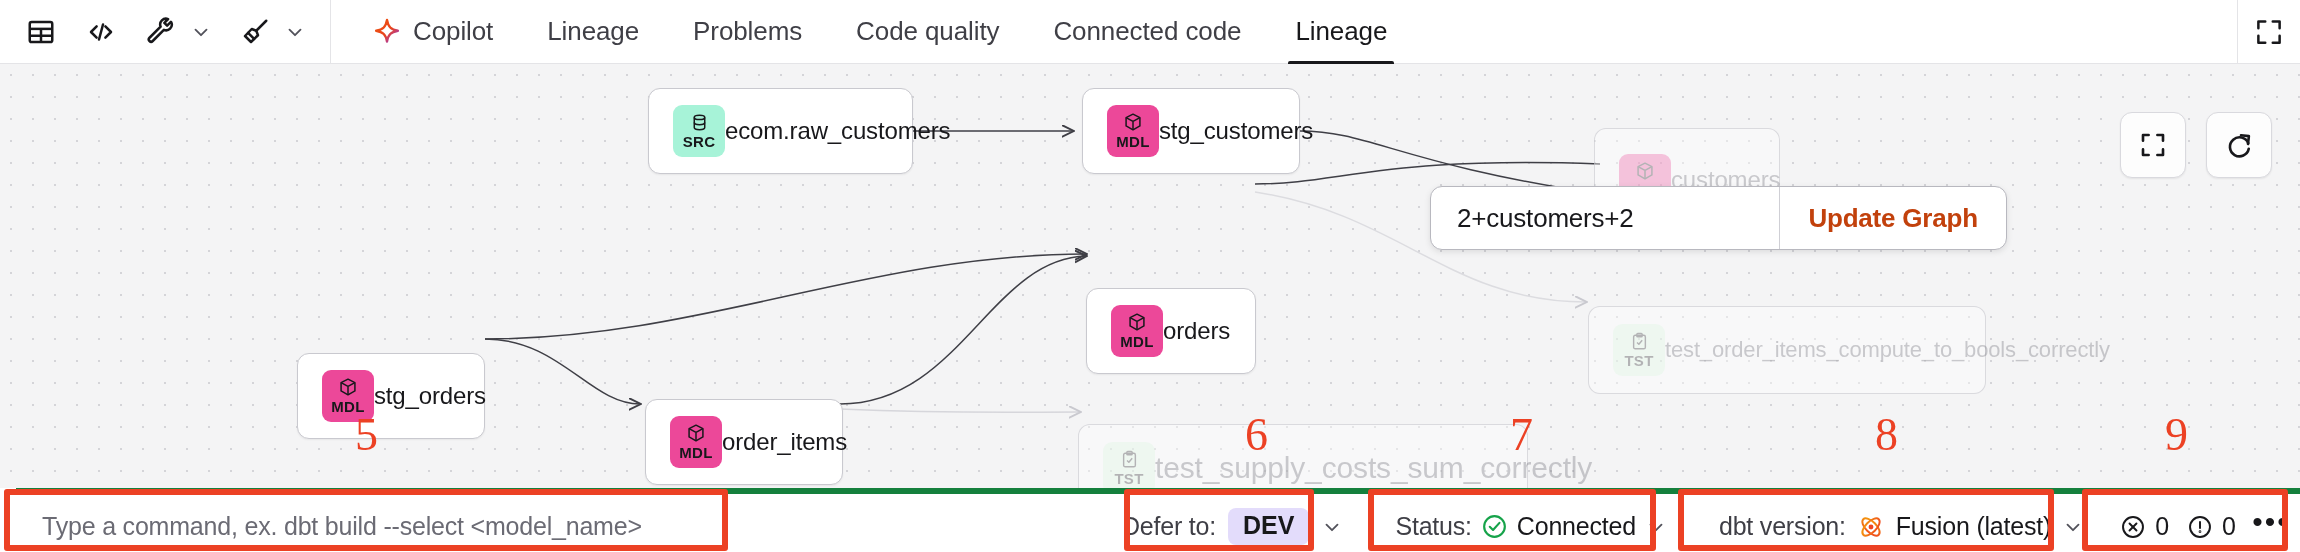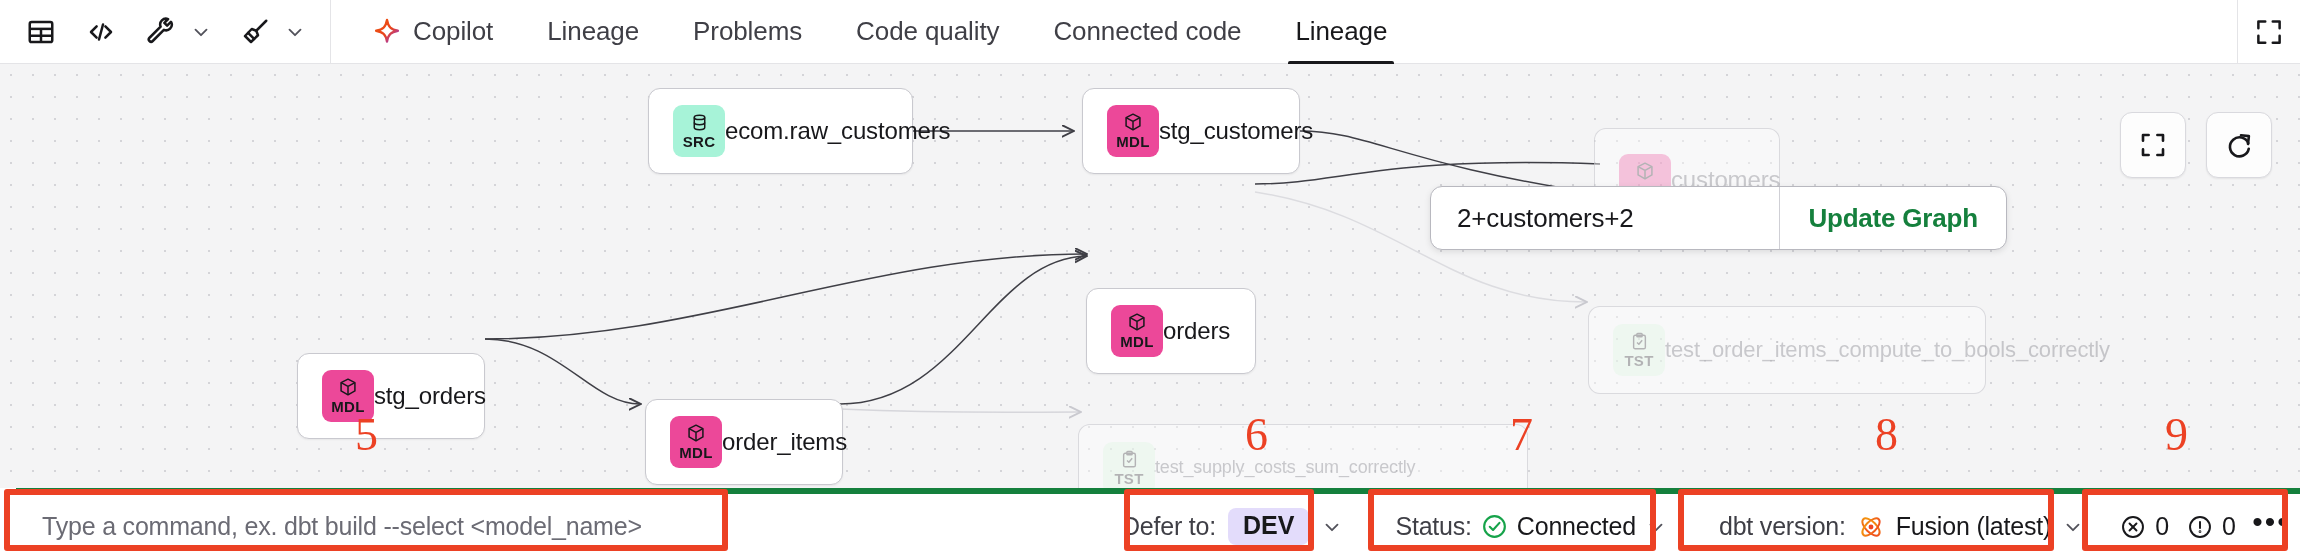--- a/index.html
+++ b/index.html
@@ -114,21 +114,21 @@
     box-shadow: 0 2px 6px rgba(0,0,0,.10); overflow: hidden; z-index: 6;
   }
   .graph-selector {
     display: flex; align-items: center; padding: 0 26px;
     font-size: 26px; color: #18181b; white-space: nowrap; cursor: text;
     letter-spacing: -0.2px; min-width: 348px;
   }
   .graph-bar-div { width: 1.4px; background: #cfcfd5; }
   .update-graph-btn {
     display: flex; align-items: center; padding: 0 28px;
-    font-size: 26px; font-weight: 600; color: #15803d; white-space: nowrap;
+    font-size: 26px; font-weight: 600; color: #c2410c; white-space: nowrap;
     cursor: pointer; letter-spacing: -0.2px;
   }
 
   
   .anno {
     position: absolute; color: #ec4124;
     font-size: 46px; font-weight: 400; line-height: 1;
     font-family: "Liberation Serif", serif;
     z-index: 20; pointer-events: none;
   }
@@ -400,21 +400,21 @@
       <div class="node-badge badge-tst">
         <span class="bi">
           <svg width="19" height="19" viewBox="0 0 24 24" fill="none" stroke="#18181b" stroke-width="1.8" stroke-linejoin="round">
             <rect x="4.6" y="4.2" width="14.8" height="17" rx="2"></rect>
             <rect x="8.6" y="1.9" width="6.8" height="4.2" rx="1.2"></rect>
             <polyline points="8.9,13.2 11.2,15.5 15.4,10.4"></polyline>
           </svg>
         </span>
         <span class="bl">TST</span>
       </div>
-      <span class="node-label" style="font-size:18px; white-space:nowrap">test_supply_costs_sum_correctly</span>
+      <span class="node-label" style="font-size:30px; white-space:nowrap">test_supply_costs_sum_correctly</span>
     </div>
 
     <div class="graph-bar">
       <div class="graph-selector">2+customers+2</div>
       <div class="graph-bar-div"></div>
       <div class="update-graph-btn">Update Graph</div>
     </div>
 
     <div class="graph-ctrls">
       <div class="gctrl">

